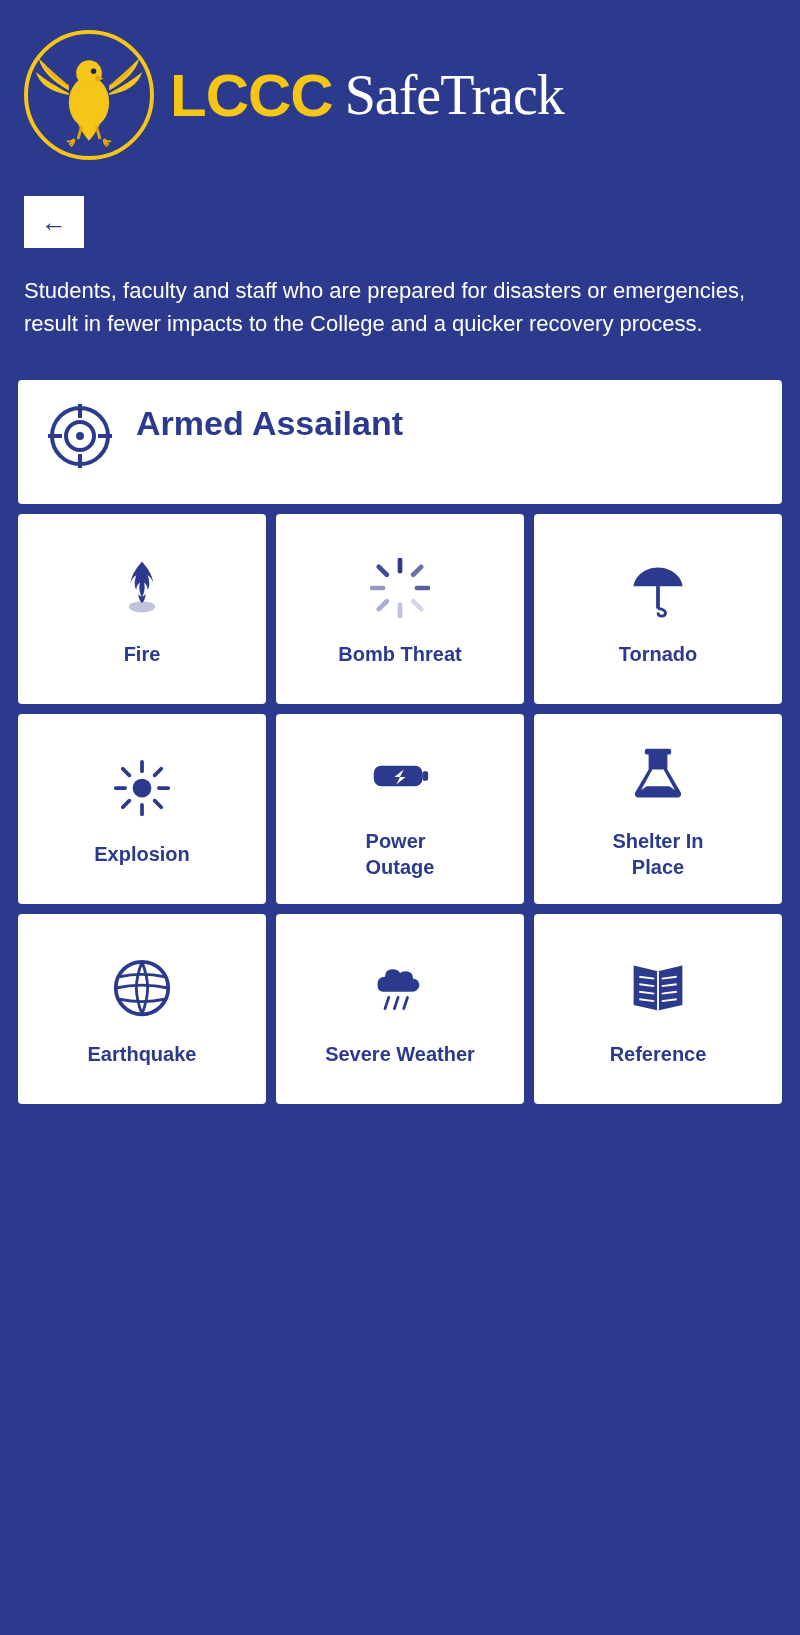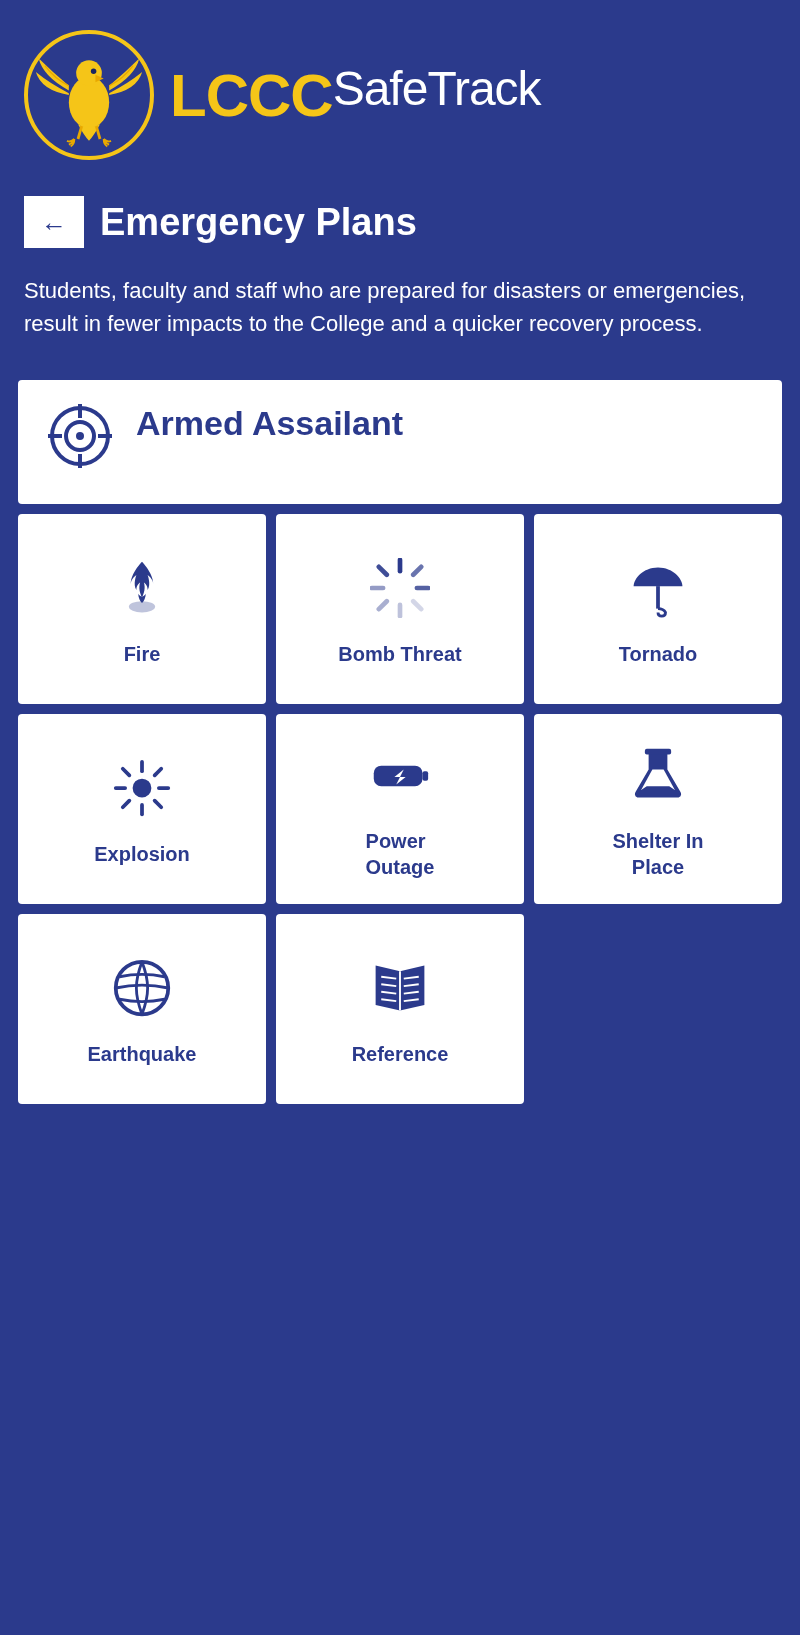--- a/index.html
+++ b/index.html
@@ -32,36 +32,37 @@
       position: relative;
     }
 
     .eagle-svg {
       width: 110px;
       height: 110px;
     }
 
     .header-title {
       display: flex;
-      align-items: flex-start;
-      gap: 0;
+      align-items: center;
+      gap: 12px;
     }
 
     .lccc-text {
       font-size: 60px;
       font-weight: 900;
       color: #f5c518;
       letter-spacing: -1px;
     }
 
     .safetrack-text {
-      font-size: 48px;
+      font-size: 56px;
       font-weight: 400;
       color: white;
       letter-spacing: -1px;
+      font-family: Liberation Serif, serif;
     }
 
     .back-section {
       display: flex;
       align-items: center;
       padding: 16px 24px;
       gap: 16px;
     }
 
     .back-btn {
@@ -238,21 +239,20 @@
     </svg>
   </div>
   <div class="header-title">
     <span class="lccc-text">LCCC</span>
     <span class="safetrack-text"> SafeTrack</span>
   </div>
 </div>
 
 <div class="back-section">
   <button class="back-btn">←</button>
-  <span class="page-title">Emergency Plans</span>
 </div>
 
 <div class="description">
   <p>Students, faculty and staff who are prepared for disasters or emergencies, result in fewer impacts to the College and a quicker recovery process.</p>
 </div>
 
 <div class="grid-container">
 
   <div class="featured-card">
     <div class="card-icon">
@@ -376,20 +376,33 @@
           <path d="M32 4 Q26 20 26 32 Q26 44 32 60" stroke="#2b3a8c" stroke-width="3" fill="none"></path>
           <path d="M32 4 Q38 20 38 32 Q38 44 32 60" stroke="#2b3a8c" stroke-width="3" fill="none"></path>
         </svg>
       </div>
       <span class="card-label">Earthquake</span>
     </div>
     <div class="card card-bottom">
       <div class="card-icon">
         <svg class="icon-svg" viewBox="0 0 64 64" xmlns="http://www.w3.org/2000/svg">
 
+          <path d="M14 36 Q8 36 8 28 Q8 20 16 20 Q16 12 24 12 Q30 12 32 16 Q34 14 38 14 Q46 14 46 22 Q50 22 52 26 Q54 30 50 34 Q48 36 44 36 Z" fill="#2b3a8c"></path>
+
+          <line x1="20" y1="42" x2="16" y2="54" stroke="#2b3a8c" stroke-width="3" stroke-linecap="round"></line>
+          <line x1="30" y1="42" x2="26" y2="54" stroke="#2b3a8c" stroke-width="3" stroke-linecap="round"></line>
+          <line x1="40" y1="42" x2="36" y2="54" stroke="#2b3a8c" stroke-width="3" stroke-linecap="round"></line>
+        </svg>
+      </div>
+      <span class="card-label">Severe Weather</span>
+    </div>
+    <div class="card card-bottom">
+      <div class="card-icon">
+        <svg class="icon-svg" viewBox="0 0 64 64" xmlns="http://www.w3.org/2000/svg">
+
           <path d="M32 14 L32 56 L6 50 L6 8 Z" fill="#2b3a8c"></path>
           <path d="M32 14 L32 56 L58 50 L58 8 Z" fill="#2b3a8c"></path>
 
           <line x1="32" y1="14" x2="32" y2="56" stroke="white" stroke-width="2"></line>
 
           <line x1="12" y1="20" x2="28" y2="22" stroke="white" stroke-width="2"></line>
           <line x1="12" y1="28" x2="28" y2="30" stroke="white" stroke-width="2"></line>
           <line x1="12" y1="36" x2="28" y2="38" stroke="white" stroke-width="2"></line>
           <line x1="12" y1="44" x2="28" y2="46" stroke="white" stroke-width="2"></line>
           <line x1="36" y1="22" x2="52" y2="20" stroke="white" stroke-width="2"></line>

